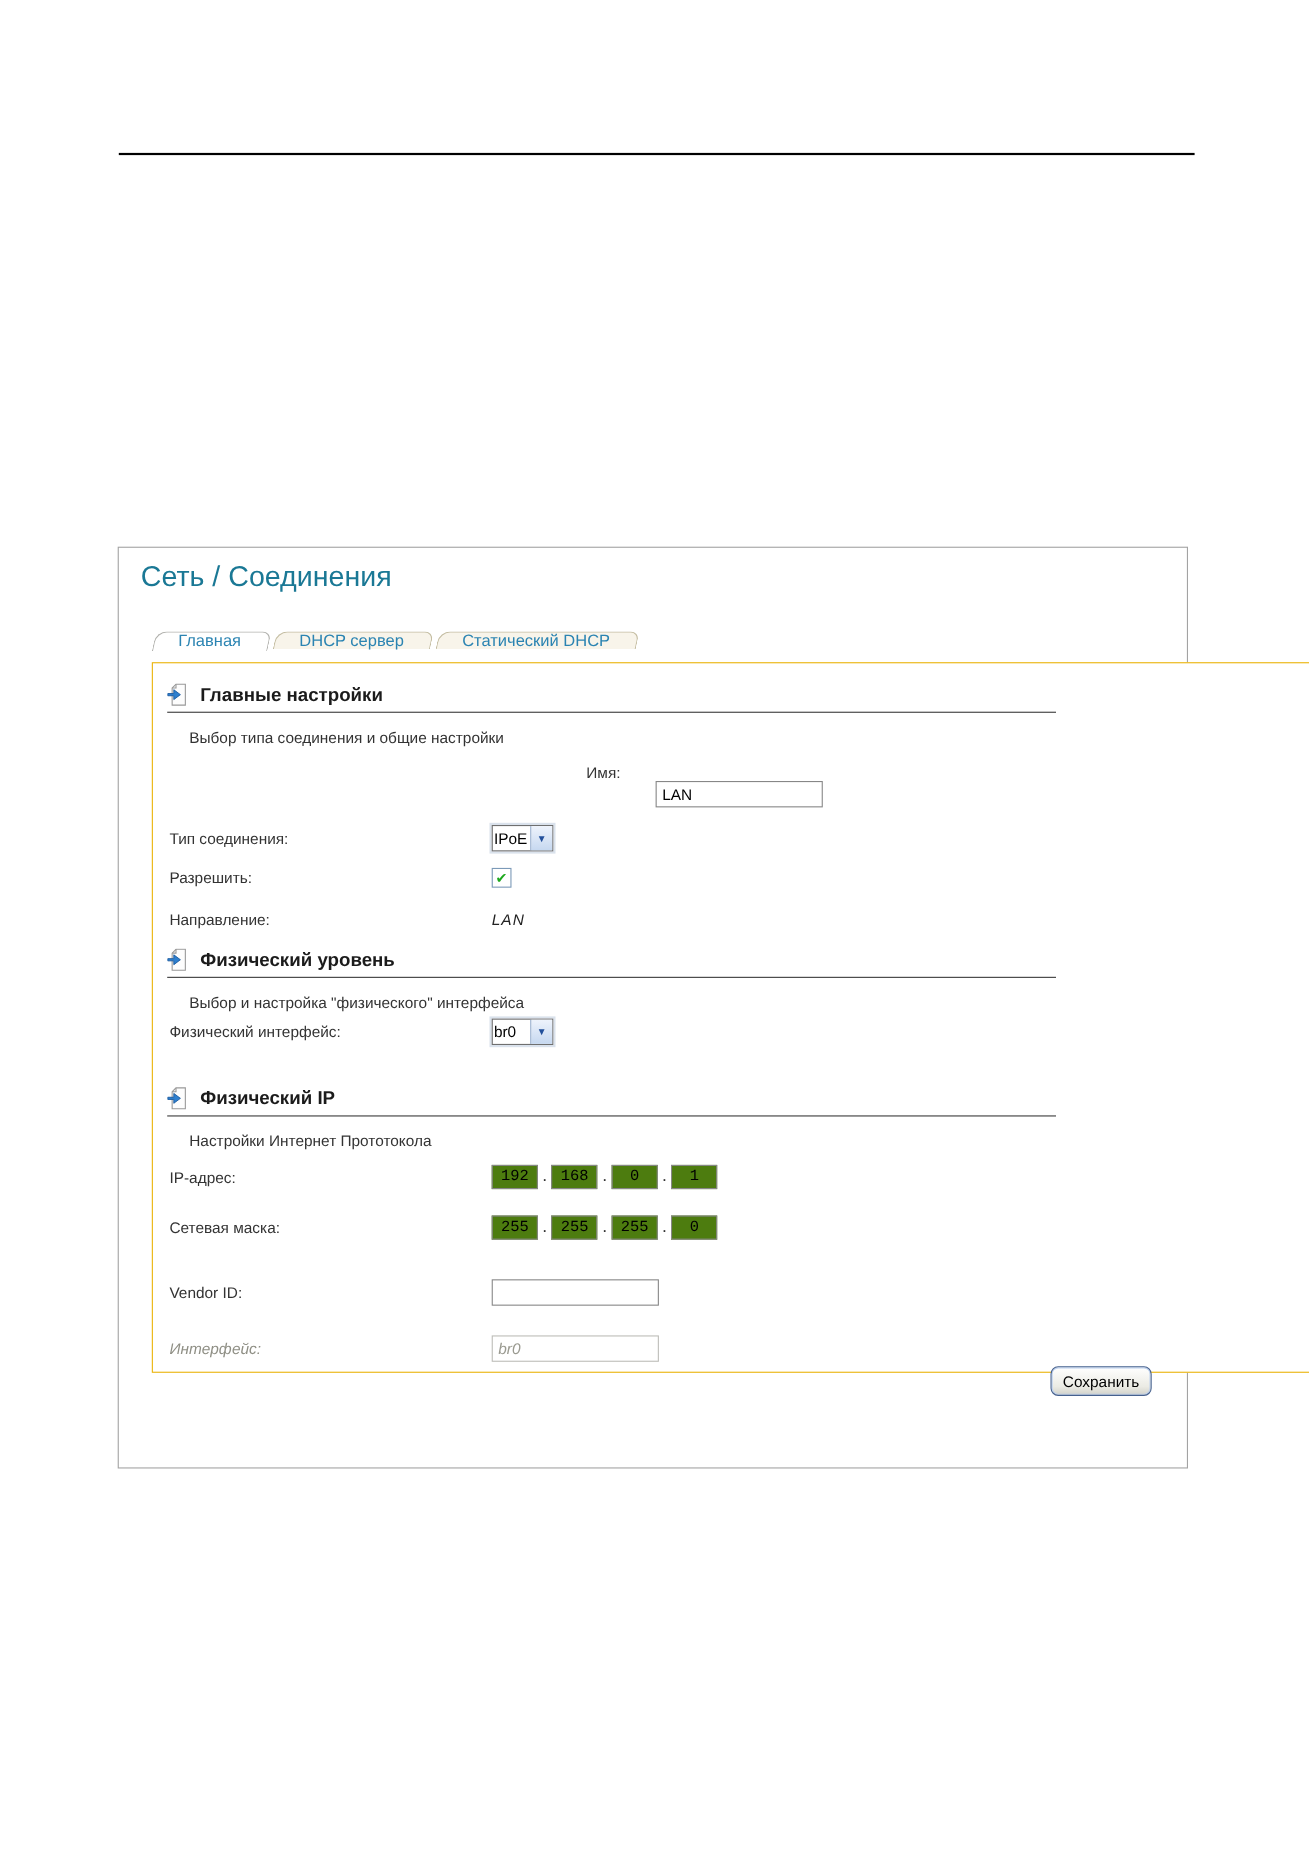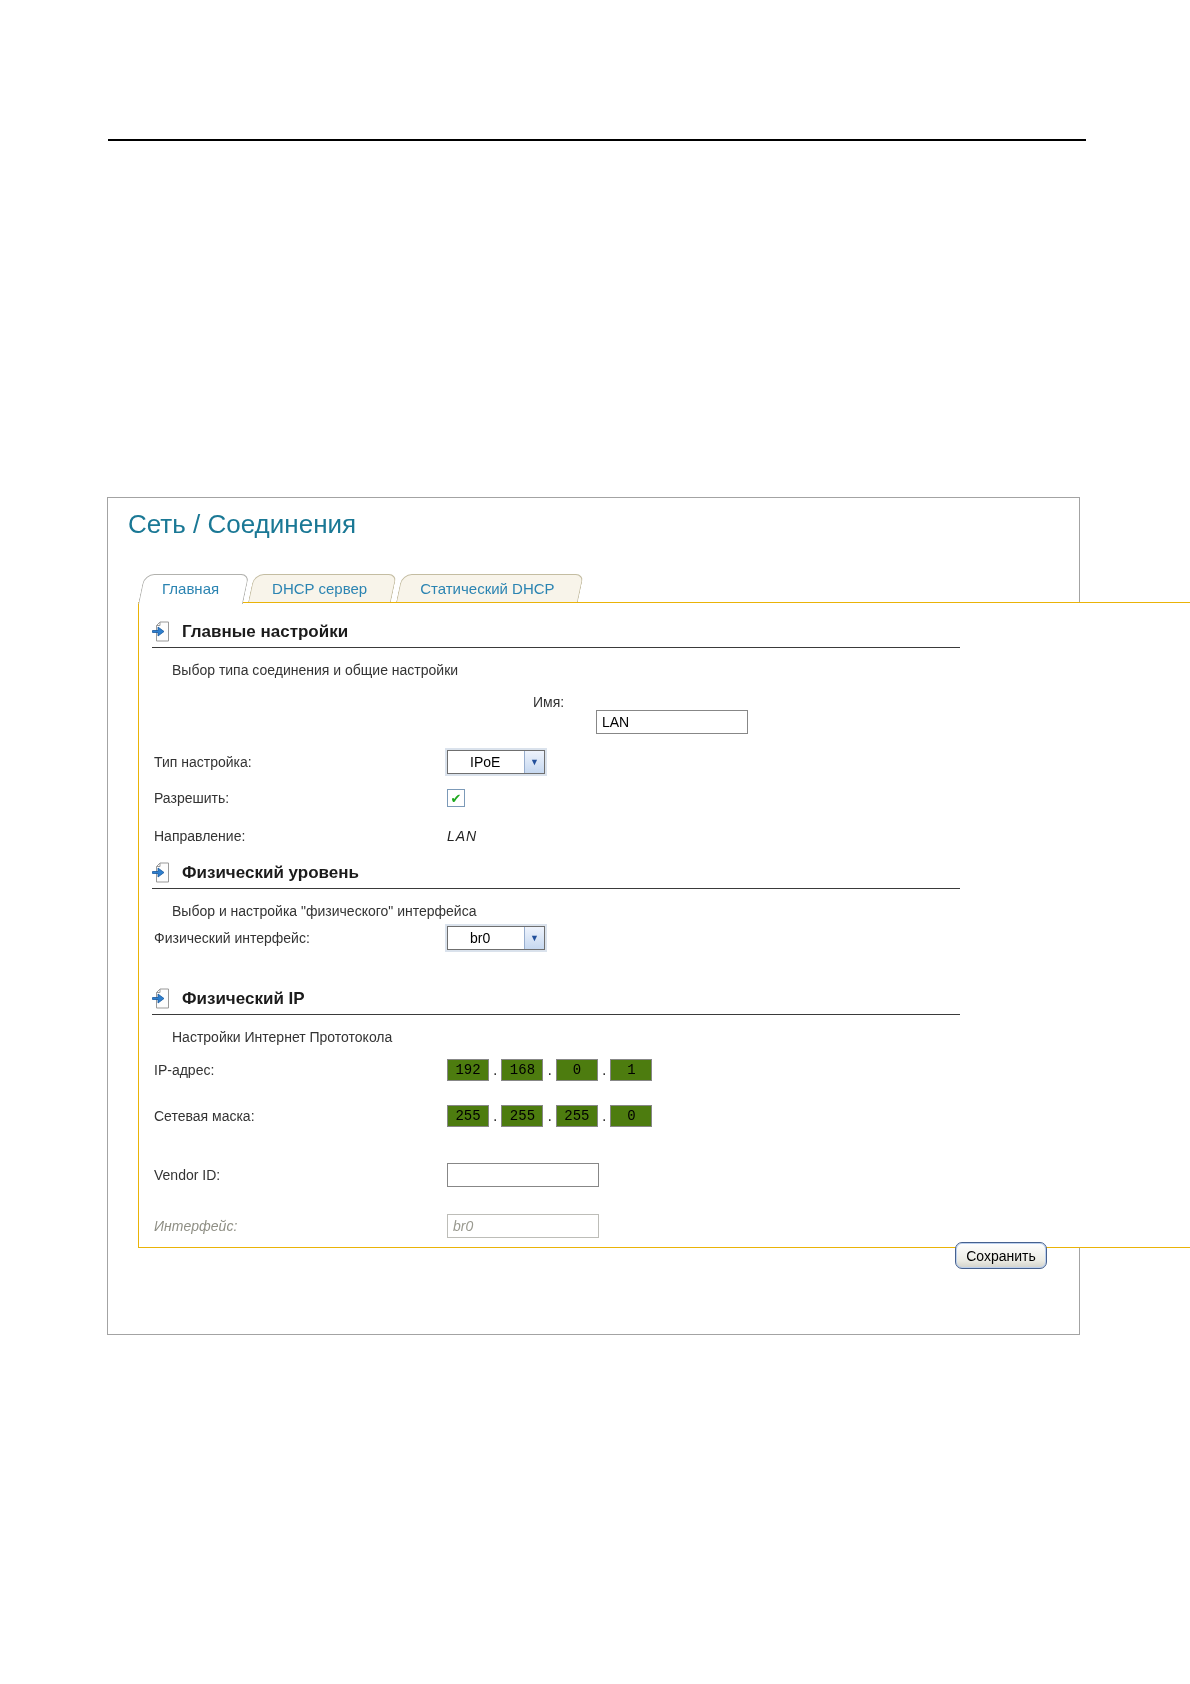--- a/index.html
+++ b/index.html
@@ -8,21 +8,21 @@
     font-family:"Liberation Sans","DejaVu Sans",sans-serif;color:#333;
   }
   .top-rule{position:absolute;left:108px;top:139px;width:978px;height:2px;background:#000;}
 
   .outer-box{position:absolute;left:107px;top:497px;width:971px;height:836px;
     border:1px solid #a3a3a3;background:#fff;}
 
   .screen-title{position:absolute;left:20px;top:11px;font-size:26px;color:#1a7895;}
 
   
-  .tabs{position:absolute;left:30px;top:76px;height:28px;display:flex;gap:5px;z-index:3;}
+  .tabs{position:absolute;left:30px;top:76px;height:16px;display:flex;gap:5px;z-index:3;}
   .tab{position:relative;display:flex;align-items:center;padding:0 24px;font-size:15px;
     color:#2b84b2;white-space:nowrap;}
   .tab::before{content:"";position:absolute;left:0;right:0;top:0;bottom:0;
     background:#f8f4ea;border:1px solid #c4bda2;border-bottom:none;
     border-radius:10px 8px 0 0;transform:skewX(-12deg);transform-origin:bottom left;}
   .tab.active::before{background:#fff;border-color:#b2b2ae;bottom:-2px;}
   .tab>span{position:relative;z-index:1;}
 
   .panel{position:absolute;left:30px;top:104px;width:1068px;height:646px;
     border:1px solid #eab308;background:#fff;box-sizing:border-box;}
@@ -38,21 +38,21 @@
   .lbl{width:308px;padding-left:15px;box-sizing:border-box;font-size:14px;color:#333;flex:none;}
 
   .text-input{width:152px;height:24px;border:1px solid #878787;background:#fff;
     font-size:14px;padding:2px 5px;box-sizing:border-box;font-family:inherit;color:#000;}
   .octet{width:42px;height:22px;border:1px solid #878787;background:#4d7c0f;text-align:center;
     font-size:14px;box-sizing:border-box;font-family:Liberation Mono, monospace;color:#000;}
   .dot{margin:0 4px;color:#333;}
 
   .fake-select{display:inline-flex;align-items:stretch;height:24px;border:1px solid #6f6f6f;
     background:#fff;box-sizing:border-box;box-shadow:0 0 0 2px #dae2ec;cursor:default;}
-  .fake-select .val{display:flex;align-items:center;padding:0 22px;font-size:14px;color:#000;min-width:32px;}
+  .fake-select .val{display:flex;align-items:center;padding:0 1px;font-size:14px;color:#000;min-width:32px;}
   .fake-select .btn{width:19px;display:flex;align-items:center;justify-content:center;
     background:linear-gradient(#eef3fc,#c6d8f0);border-left:1px solid #98aece;
     color:#23509b;font-size:9px;}
 
   .checkbox{width:16px;height:16px;border:1px solid #7c9ab8;background:#fff;
     display:flex;align-items:center;justify-content:center;}
   .checkbox span{color:#1ca81c;font-size:13px;font-weight:bold;line-height:1;}
 
   .direction-value{font-style:italic;font-size:14px;color:#222;letter-spacing:1px;}
 
@@ -97,21 +97,21 @@
       <span class="section-title">Главные настройки</span>
     </div>
     <div class="subtitle">Выбор типа соединения и общие настройки</div>
 
     <div class="row" style="margin-top:16px;flex-direction:column;">
       <div class="lbl">Имя:</div>
       <input class="text-input" type="text" value="LAN" style="">
     </div>
 
     <div class="row" style="margin-top:16px;">
-      <div class="lbl">Тип настройка:</div>
+      <div class="lbl">Тип соединения:</div>
       <div class="fake-select">
         <span class="val">IPoE</span>
         <span class="btn">▼</span>
       </div>
     </div>
 
     <div class="row" style="margin-top:15px;">
       <div class="lbl">Разрешить:</div>
       <div class="checkbox">
         <span>✔</span>

